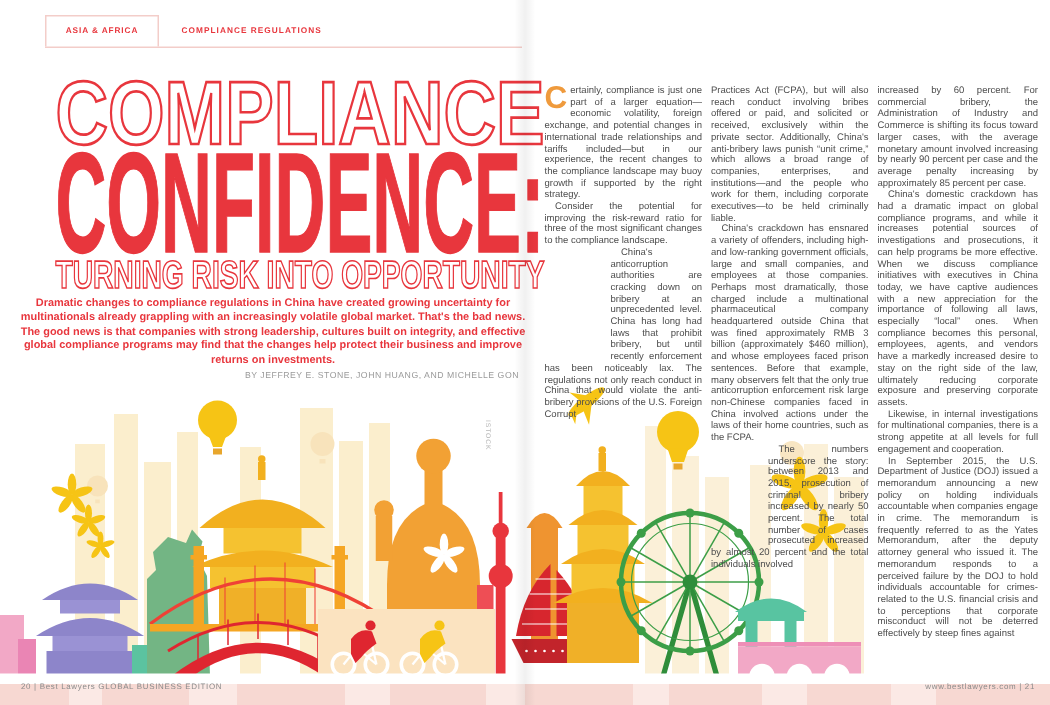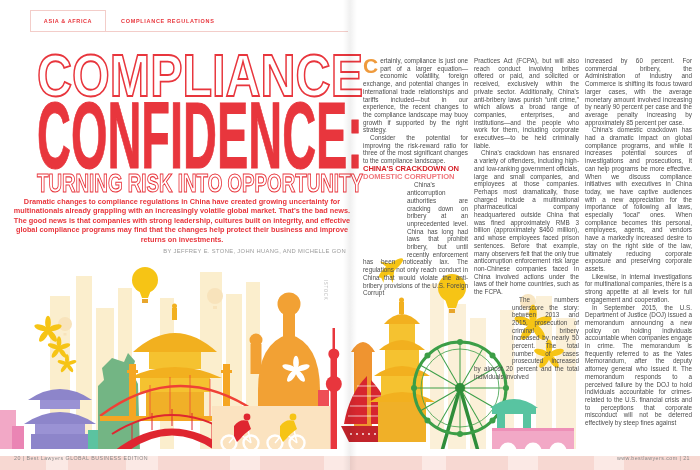--- a/index.html
+++ b/index.html
@@ -66,21 +66,20 @@
     </svg>
   </div>
 
   <div class="standfirst">Dramatic changes to compliance regulations in China have created growing uncertainty for multinationals already grappling with an increasingly volatile global market. That's the bad news. The good news is that companies with strong leadership, cultures built on integrity, and effective global compliance programs may find that the changes help protect their business and improve returns on investments.</div>
   <div class="byline">BY JEFFREY E. STONE, JOHN HUANG, AND MICHELLE GON</div>
   <div class="credit">ISTOCK</div>
 
   <div class="col col1">
     <p><span class="dropcap">C</span><span>ertainly, compliance is just one part of a larger equation—economic volatility, foreign exchange, and potential changes in international trade relationships and tariffs included—but in our experience, the recent changes to the compliance landscape may buoy growth if supported by the right strategy.</span></p>
     <p class="indent">Consider the potential for improving the risk-reward ratio for three of the most significant changes to the compliance landscape.</p>
-    <p class="subhead"><span class="hd">CHINA'S CRACKDOWN ON </span><span class="hl">DOMESTIC CORRUPTION</span></p>
     <p class="indent"><span class="wf1"></span><span>China's anticorruption authorities are cracking down on bribery at an unprecedented level. China has long had laws that prohibit bribery, but until recently enforcement has been noticeably lax. The regulations not only reach conduct in China that would violate the anti-bribery provisions of the U.S. Foreign Corrupt</span></p>
   </div>
 
   <div class="col col2">
     <p>Practices Act (FCPA), but will also reach conduct involving bribes offered or paid, and solicited or received, exclusively within the private sector. Additionally, China's anti-bribery laws punish “unit crime,” which allows a broad range of companies, enterprises, and institutions—and the people who work for them, including corporate executives—to be held criminally liable.</p>
     <p class="indent">China's crackdown has ensnared a variety of offenders, including high- and low-ranking government officials, large and small companies, and employees at those companies. Perhaps most dramatically, those charged include a multinational pharmaceutical company headquartered outside China that was fined approximately RMB 3 billion (approximately $460 million), and whose employees faced prison sentences. Before that example, many observers felt that the only true anticorruption enforcement risk large non-Chinese companies faced in China involved actions under the laws of their home countries, such as the FCPA.</p>
     <p class="indent"><span class="wf2"></span><span>The numbers underscore the story: between 2013 and 2015, prosecution of criminal bribery increased by nearly 50 percent. The total number of cases prosecuted increased by almost 20 percent and the total individuals involved</span></p>
   </div>
 
   <div class="col col3">

